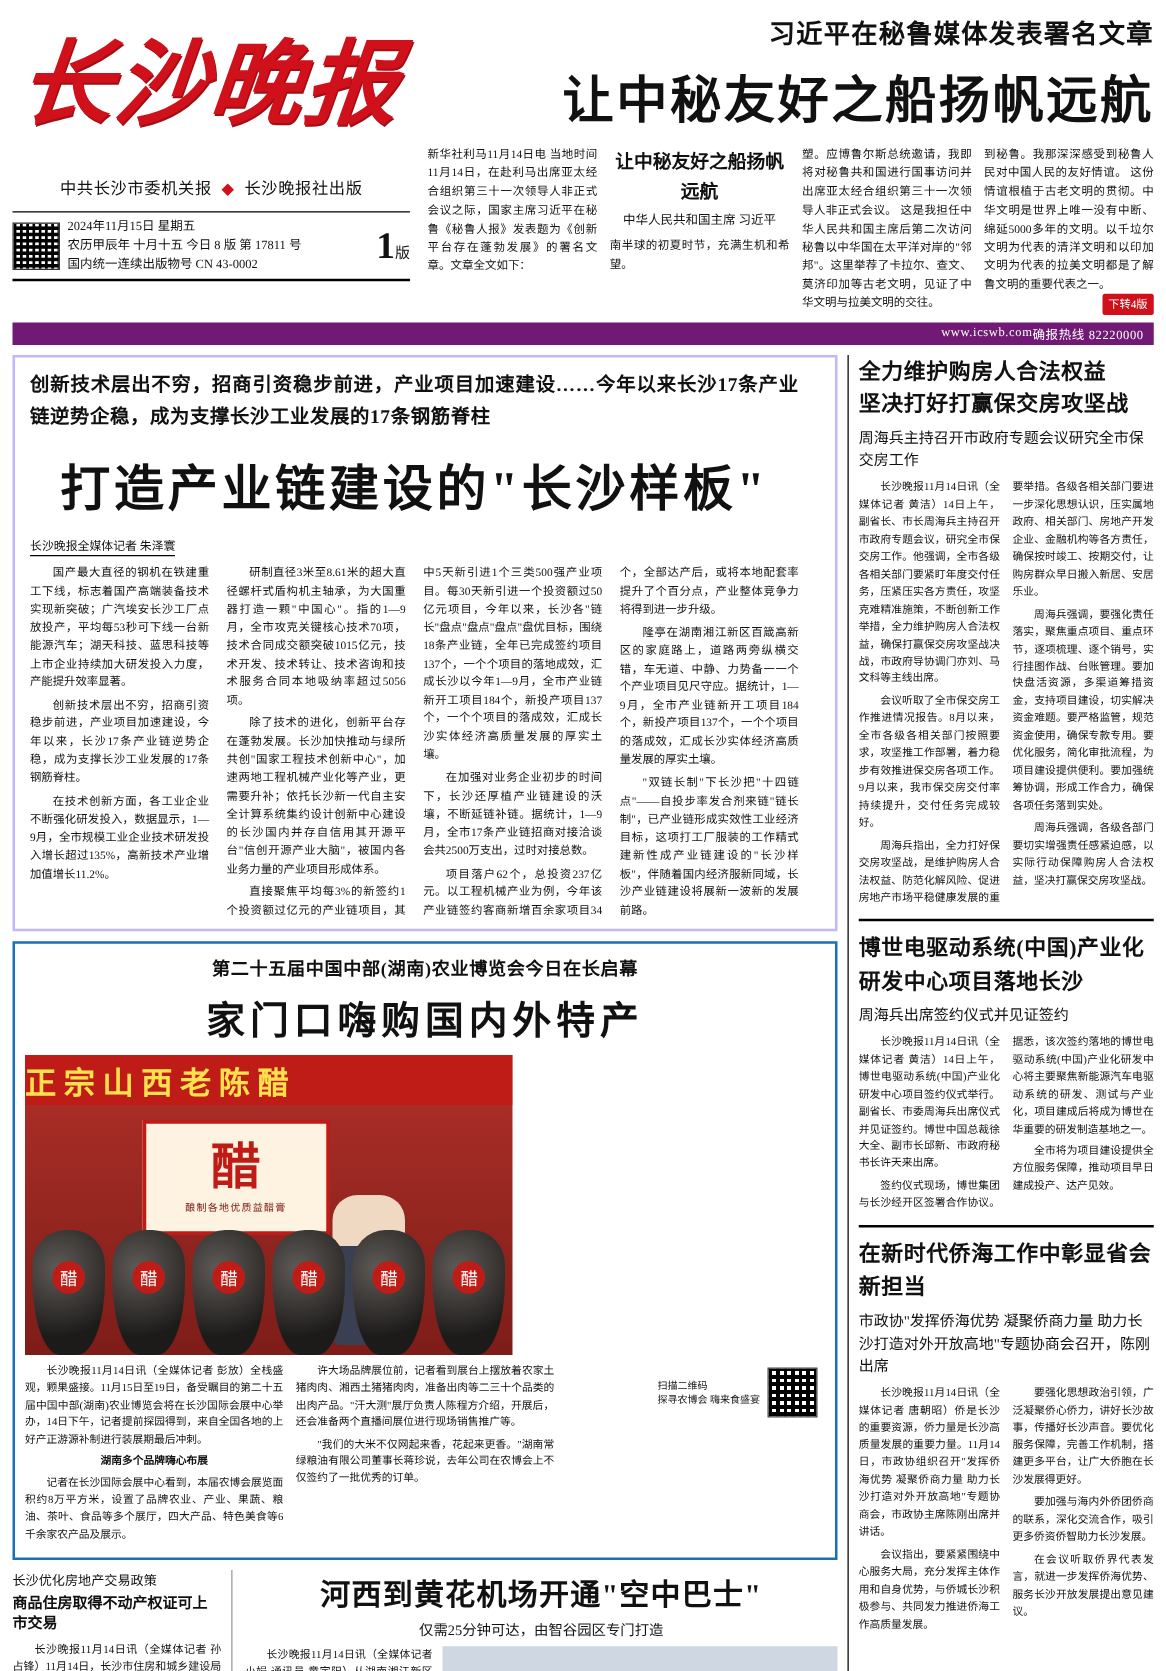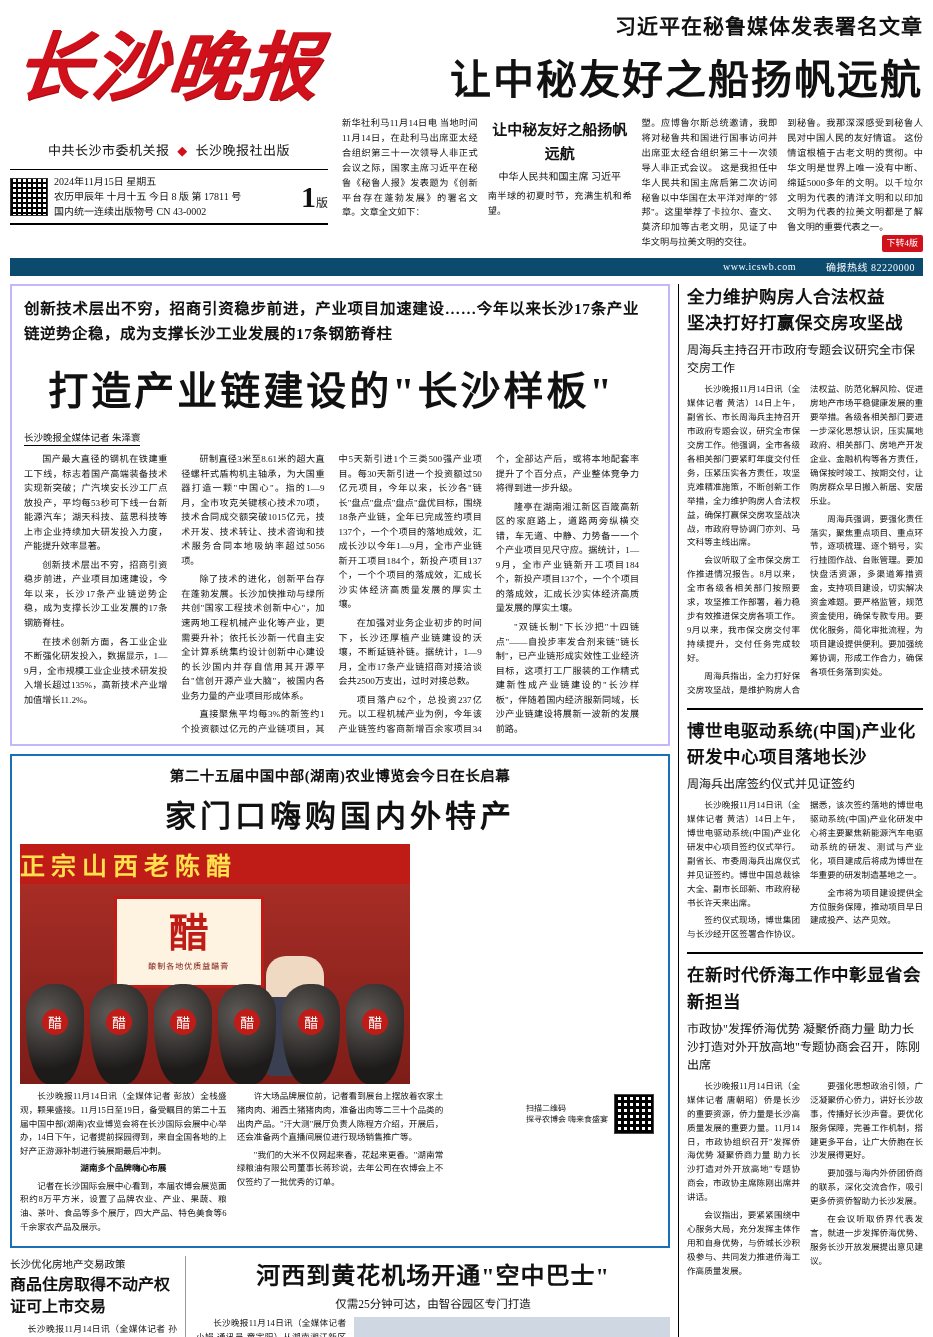--- a/index.html
+++ b/index.html
@@ -44,21 +44,21 @@
   .head-kicker { text-align:right; font-size:21px; font-weight:bold; letter-spacing:1px; margin-top:4px;}
   .head-main { text-align:right; font-size:41px; font-weight:bold; letter-spacing:2px; margin:6px 0 10px 0; }
   .head-cols { display:flex; gap:10px; font-size:9.2px; line-height:1.62; text-align:justify; }
   .head-cols .hc { flex:1; }
   .head-cols .hc.mid { flex:1.06; }
   .center-title1 { text-align:center; font-weight:bold; font-size:15px; margin:2px 0; }
   .center-title2 { text-align:center; font-size:10px; margin-bottom:4px; }
   .to-next { text-align:right; }
   .tag-red { display:inline-block; background:#d0111b; color:#fff; font-size:9px; padding:1px 5px; border-radius:2px;}
 
-  .red-bar { height:18px; background:#0c4a6e; margin-top:6px; display:flex; align-items:center; justify-content:flex-end; padding-right:8px; gap:30px;}
+  .red-bar { height:18px; background:#701a75; margin-top:6px; display:flex; align-items:center; justify-content:flex-end; padding-right:8px; }
   .red-bar span { color:#fff; font-size:10px; letter-spacing:.5px;}
 
   
   .body-grid { display:flex; gap:8px; margin-top:8px; }
   .col-main { flex: 1 1 664px; width:664px; }
   .col-side { flex: 0 0 245px; width:245px; border-left:1px solid #000; padding-left:8px;}
 
   
   .hl-box { border:2px solid #c4b5fd; padding:10px 29px 8px 12px; }
   .hl-lead { font-size:15.5px; font-weight:bold; line-height:1.65; text-align:justify; letter-spacing:.5px;}
@@ -93,21 +93,21 @@
   .cap-cols > div { flex:1; font-size:8.6px; line-height:1.58; text-align:justify;}
   .cap-cols p { margin:0 0 4px; text-indent:2em;}
   .qr-blk { display:flex; gap:6px; align-items:center; justify-content:flex-end; margin-top:4px;}
   .qr-cap { font-size:8px; line-height:1.4; }
 
   
   .bottom { display:flex; gap:10px; margin-top:8px; }
   .bl { flex:0 0 176px; border-right:1px solid #999; padding-right:8px;}
   .br { flex:1; }
   .sm-kicker { font-size:10.5px; margin-bottom:3px;}
-  .sm-title { font-size:16px; font-weight:bold; line-height:1.35; margin-bottom:5px;}
+  .sm-title { font-size:12px; font-weight:bold; line-height:1.35; margin-bottom:5px;}
   .txt { font-size:8.8px; line-height:1.62; text-align:justify;}
   .txt p { margin:0 0 4px; text-indent:2em;}
   .heli-title { text-align:center; font-size:24px; font-weight:bold; letter-spacing:1px;}
   .heli-sub { text-align:center; font-size:11.5px; margin:4px 0 6px;}
   .heli-row { display:flex; gap:8px; }
   .heli-col { flex:0 0 150px; font-size:8.6px; line-height:1.6; text-align:justify;}
   .heli-col p { margin:0 0 4px; text-indent:2em;}
   .heli-photo { flex:1; height:150px; background:linear-gradient(#cfd8e2 0 62%, #6e7b88 62% 100%); position:relative; overflow:hidden;}
 
   
@@ -278,20 +278,21 @@
 
       <div>
         <div class="side-h1">全力维护购房人合法权益</div>
         <div class="side-h1">坚决打好打赢保交房攻坚战</div>
         <div class="side-h2">周海兵主持召开市政府专题会议研究全市保交房工作</div>
         <div class="side-cols">
           <p>长沙晚报11月14日讯（全媒体记者 黄洁）14日上午，副省长、市长周海兵主持召开市政府专题会议，研究全市保交房工作。他强调，全市各级各相关部门要紧盯年度交付任务，压紧压实各方责任，攻坚克难精准施策，不断创新工作举措，全力维护购房人合法权益，确保打赢保交房攻坚战决战，市政府导协调门亦刘、马文科等主线出席。</p>
           <p>会议听取了全市保交房工作推进情况报告。8月以来，全市各级各相关部门按照要求，攻坚推工作部署，着力稳步有效推进保交房各项工作。9月以来，我市保交房交付率持续提升，交付任务完成较好。</p>
           <p>周海兵指出，全力打好保交房攻坚战，是维护购房人合法权益、防范化解风险、促进房地产市场平稳健康发展的重要举措。各级各相关部门要进一步深化思想认识，压实属地政府、相关部门、房地产开发企业、金融机构等各方责任，确保按时竣工、按期交付，让购房群众早日搬入新居、安居乐业。</p>
           <p>周海兵强调，要强化责任落实，聚焦重点项目、重点环节，逐项梳理、逐个销号，实行挂图作战、台账管理。要加快盘活资源，多渠道筹措资金，支持项目建设，切实解决资金难题。要严格监管，规范资金使用，确保专款专用。要优化服务，简化审批流程，为项目建设提供便利。要加强统筹协调，形成工作合力，确保各项任务落到实处。</p>
+          <p>周海兵强调，各级各部门要切实增强责任感紧迫感，以实际行动保障购房人合法权益，坚决打赢保交房攻坚战。</p>
         </div>
       </div>
 
       <div class="side-rule"></div>
 
       <div>
         <div class="side-h1">博世电驱动系统(中国)产业化</div>
         <div class="side-h1">研发中心项目落地长沙</div>
         <div class="side-h2">周海兵出席签约仪式并见证签约</div>
         <div class="side-cols">

